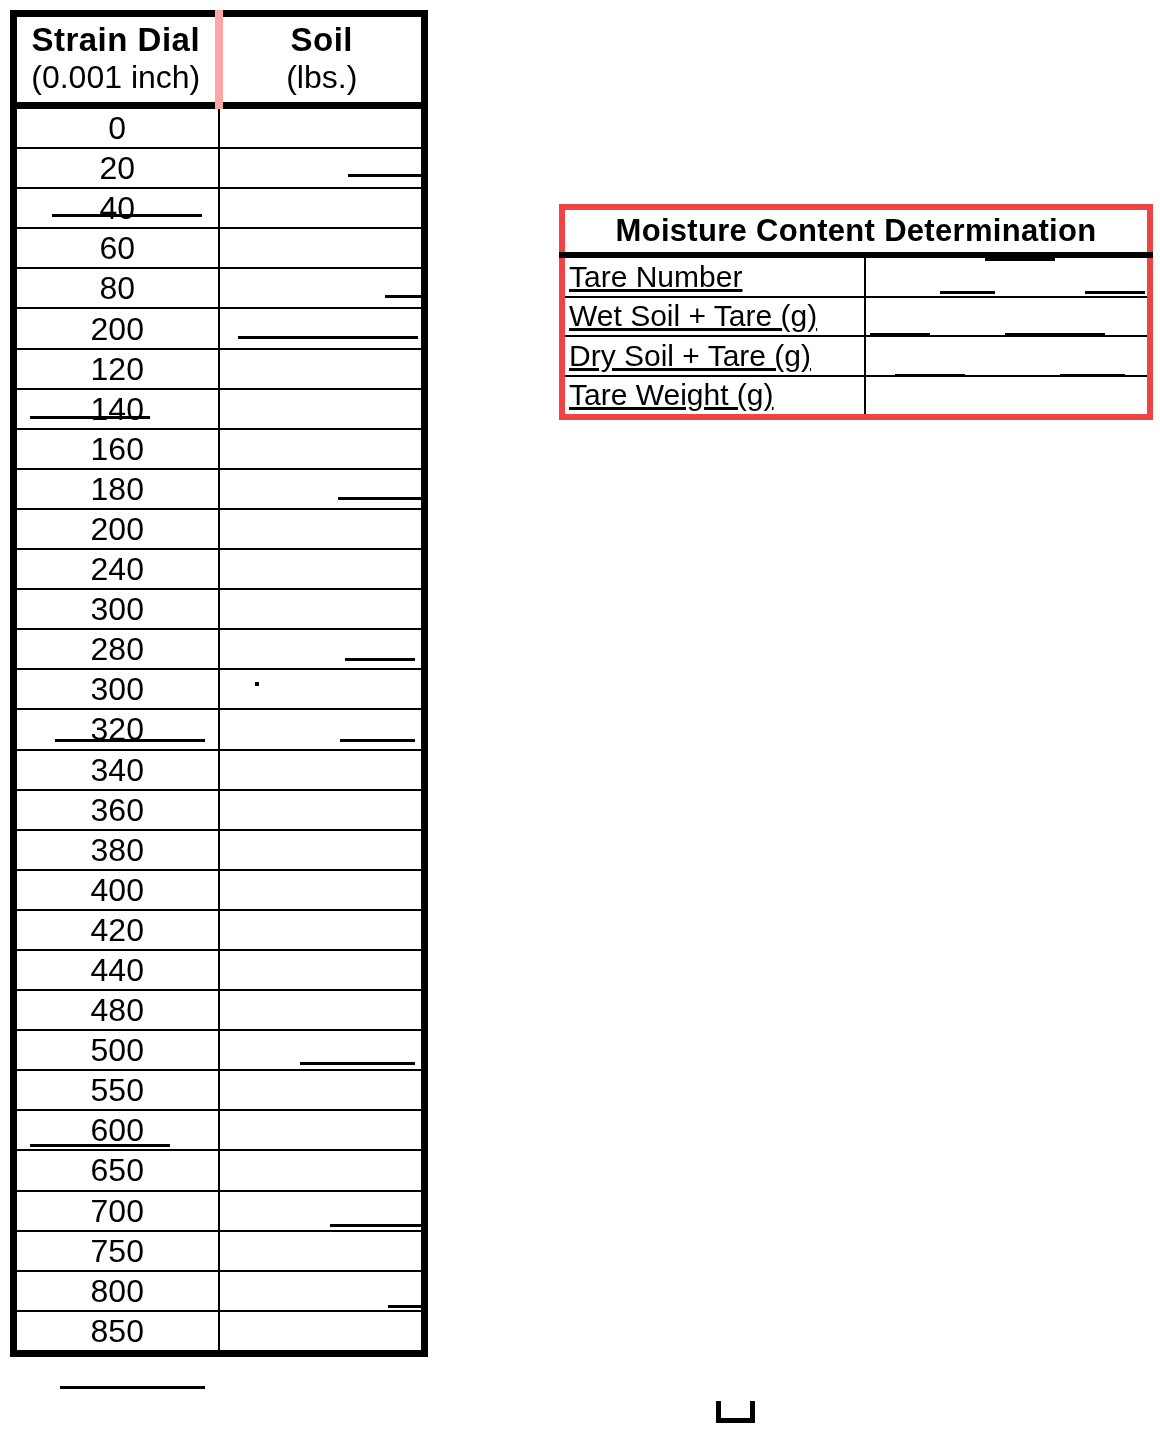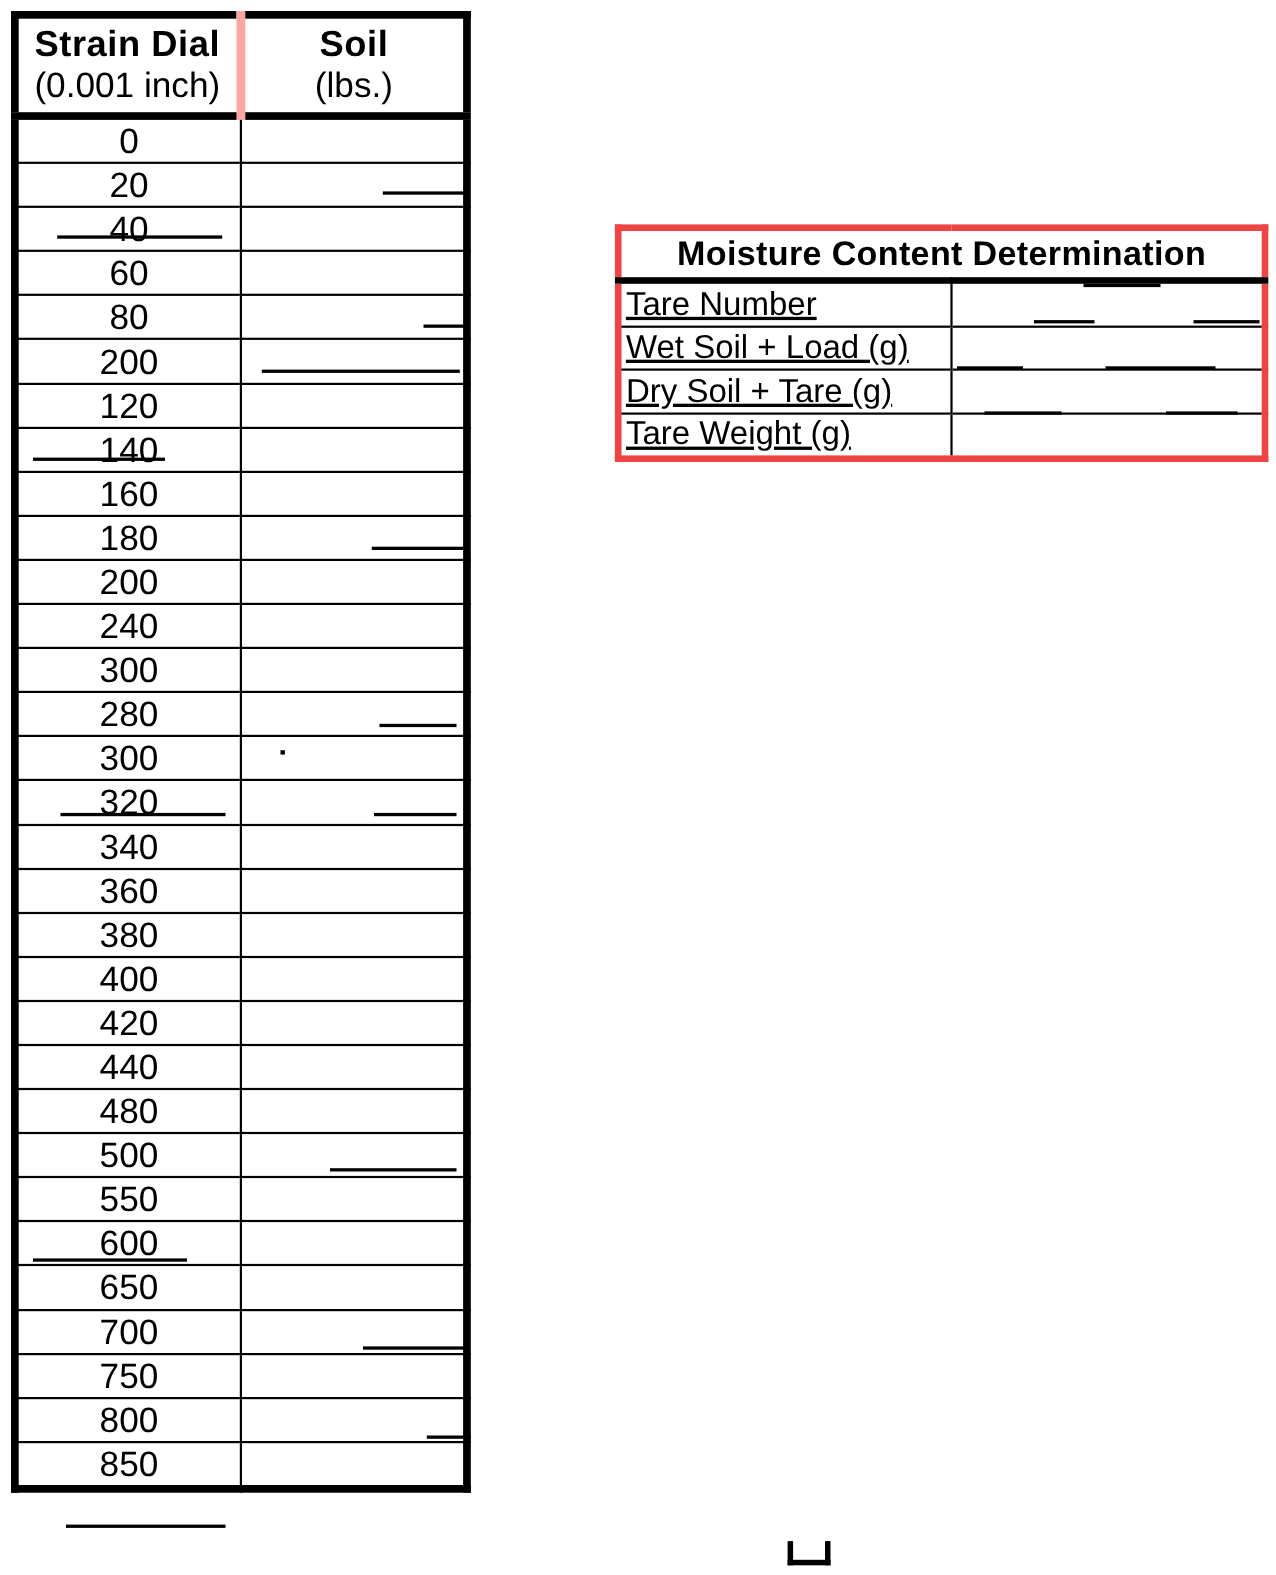--- a/index.html
+++ b/index.html
@@ -265,21 +265,21 @@
       <tr>
         <th colspan="2">Moisture Content Determination</th>
       </tr>
     </thead>
     <tbody>
         <tr>
           <td class="m-label">Tare Number</td>
           <td class="m-value"></td>
         </tr>
         <tr>
-          <td class="m-label">Wet Soil + Load (g)</td>
+          <td class="m-label">Wet Soil + Tare (g)</td>
           <td class="m-value"></td>
         </tr>
         <tr>
           <td class="m-label">Dry Soil + Tare (g)</td>
           <td class="m-value"></td>
         </tr>
         <tr>
           <td class="m-label">Tare Weight (g)</td>
           <td class="m-value"></td>
         </tr>

